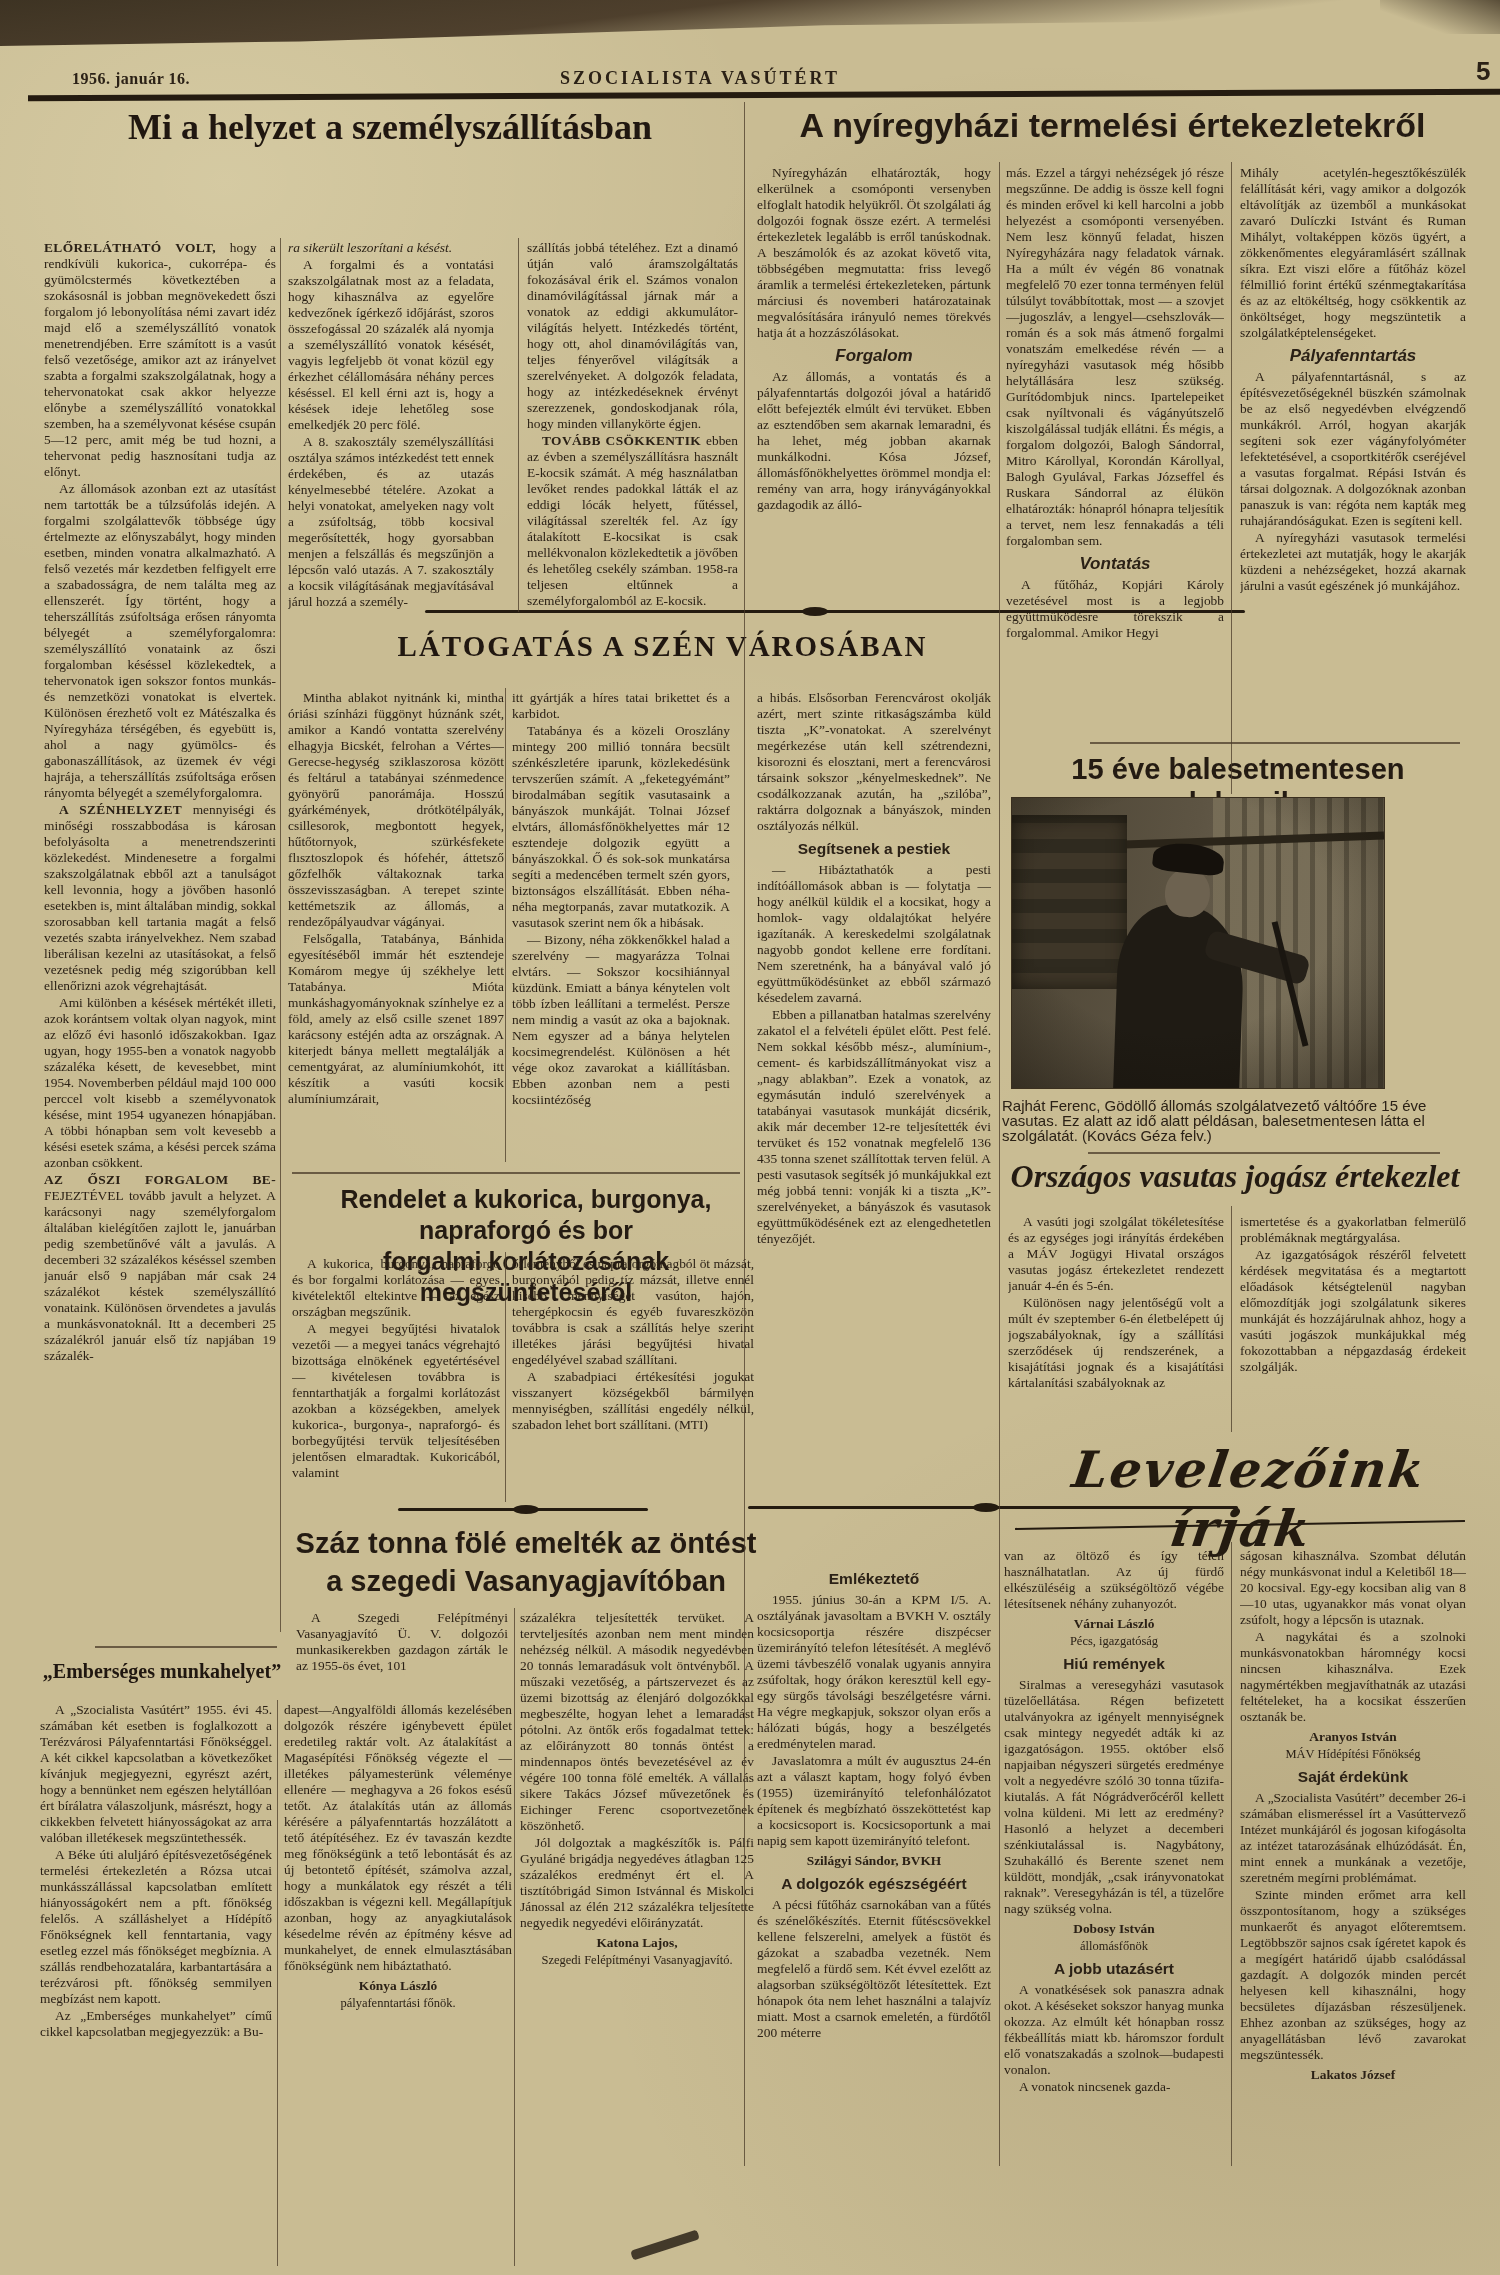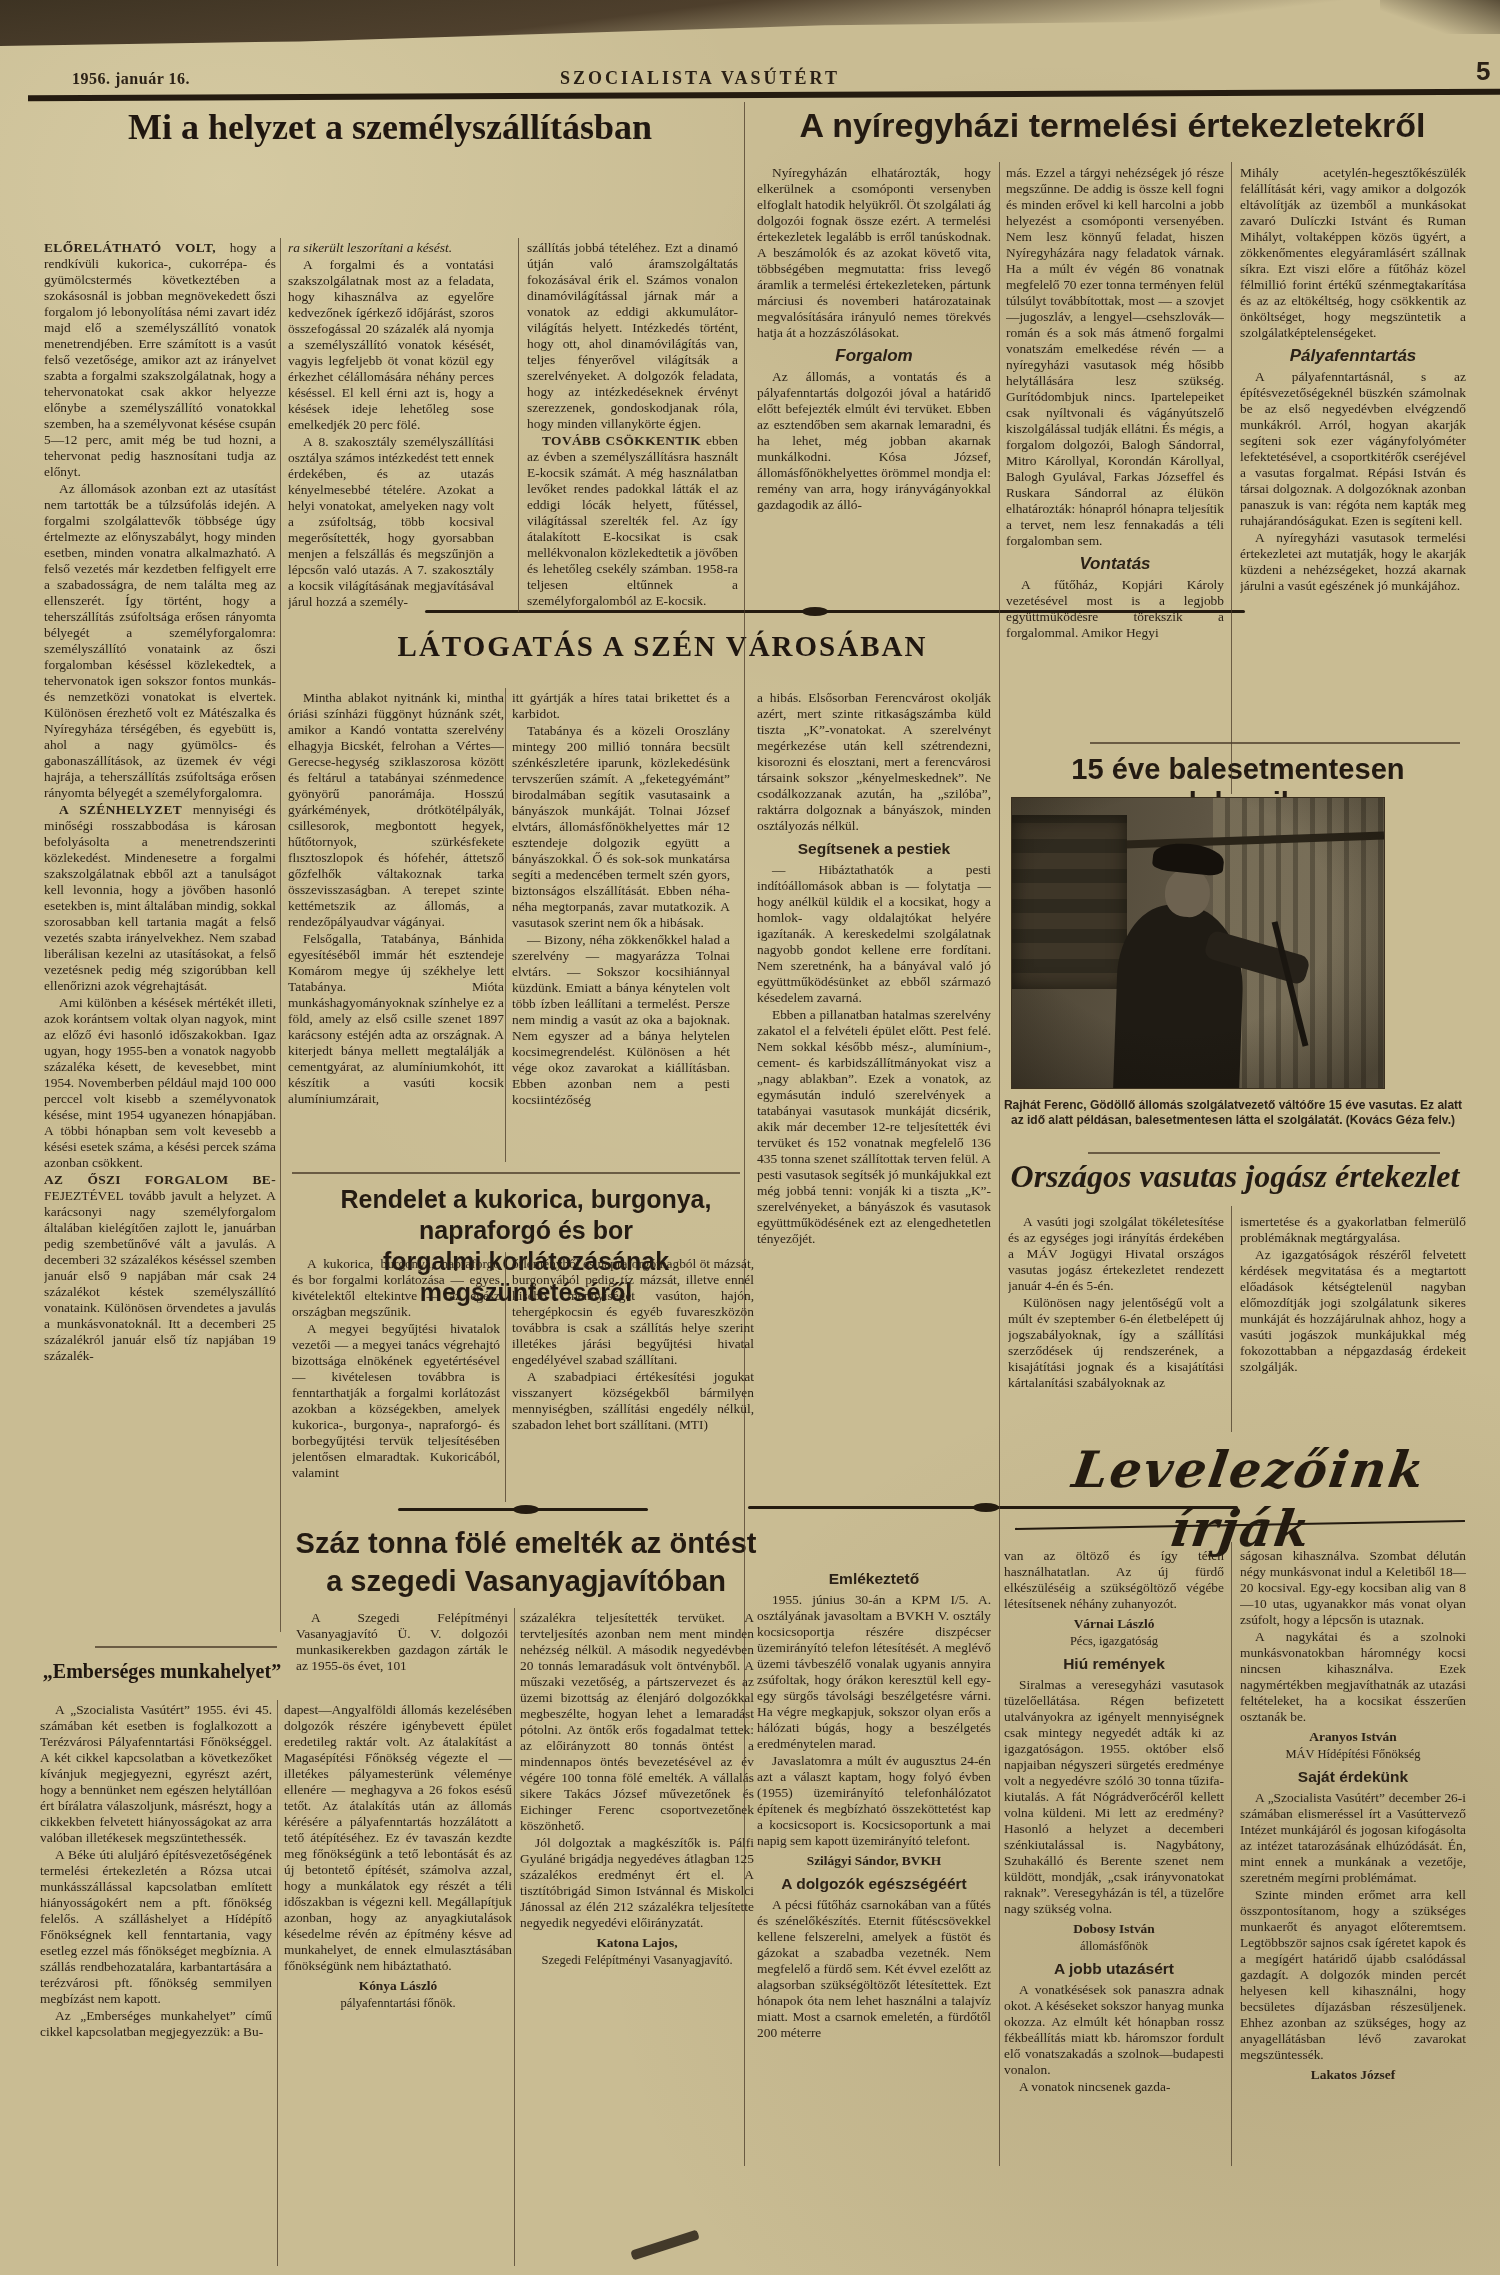--- a/index.html
+++ b/index.html
@@ -39,21 +39,21 @@
   .colblock{font-size:13.4px;line-height:16px;overflow:hidden;}
   .par{text-align:justify;text-indent:15px;margin:0 0 1px 0;}
   .par b{letter-spacing:.4px;}
   .par.c{text-indent:0;}
   .par.ci{font-style:italic;text-indent:0;}
   .par.sub{font-family:"Liberation Sans","DejaVu Sans",sans-serif;font-style:italic;font-weight:bold;text-align:center;text-indent:0;font-size:17px;margin:7px 0 5px 0;}
   .par.sub2{font-family:"Liberation Sans","DejaVu Sans",sans-serif;font-weight:bold;text-align:center;text-indent:0;font-size:15.5px;margin:7px 0 5px 0;}
   .par.sig{text-align:center;font-weight:bold;text-indent:0;margin-top:4px;}
   .par.sigr{text-align:center;text-indent:0;font-size:12.5px;}
 
-  .caption{font-family:"Liberation Sans","DejaVu Sans",sans-serif;font-weight:bold;font-size:12px;line-height:15px;text-align:center;color:#2b2116;}
+  .caption{font-family:"Liberation Sans","DejaVu Sans",sans-serif;font-weight:normal;font-size:15px;line-height:15px;text-align:left;color:#2b2116;}
 
   .script-title{font-family:"DejaVu Serif",serif;font-style:italic;font-weight:bold;font-size:50px;transform:skewX(-8deg);letter-spacing:2px;color:#241b10;text-align:center;}
   .script-underline{height:2px;background:#241b10;transform:rotate(-1deg);}
 
   
   .photo{background:linear-gradient(100deg,#4c4434 0%,#5d5443 45%,#6e6554 75%,#79705f 100%);overflow:hidden;box-shadow:0 0 0 1px #3a2f1f;}
   .ph-fence{position:absolute;right:0;top:0;width:46%;height:100%;
     background:repeating-linear-gradient(90deg,#7a7059 0 12px,#574f3d 12px 17px);opacity:.85;}
   .ph-rail{position:absolute;left:30%;top:13%;width:70%;height:8px;background:#2a2419;transform:rotate(-2deg);}
   .ph-panel{position:absolute;left:0;top:6%;width:31%;height:60%;

